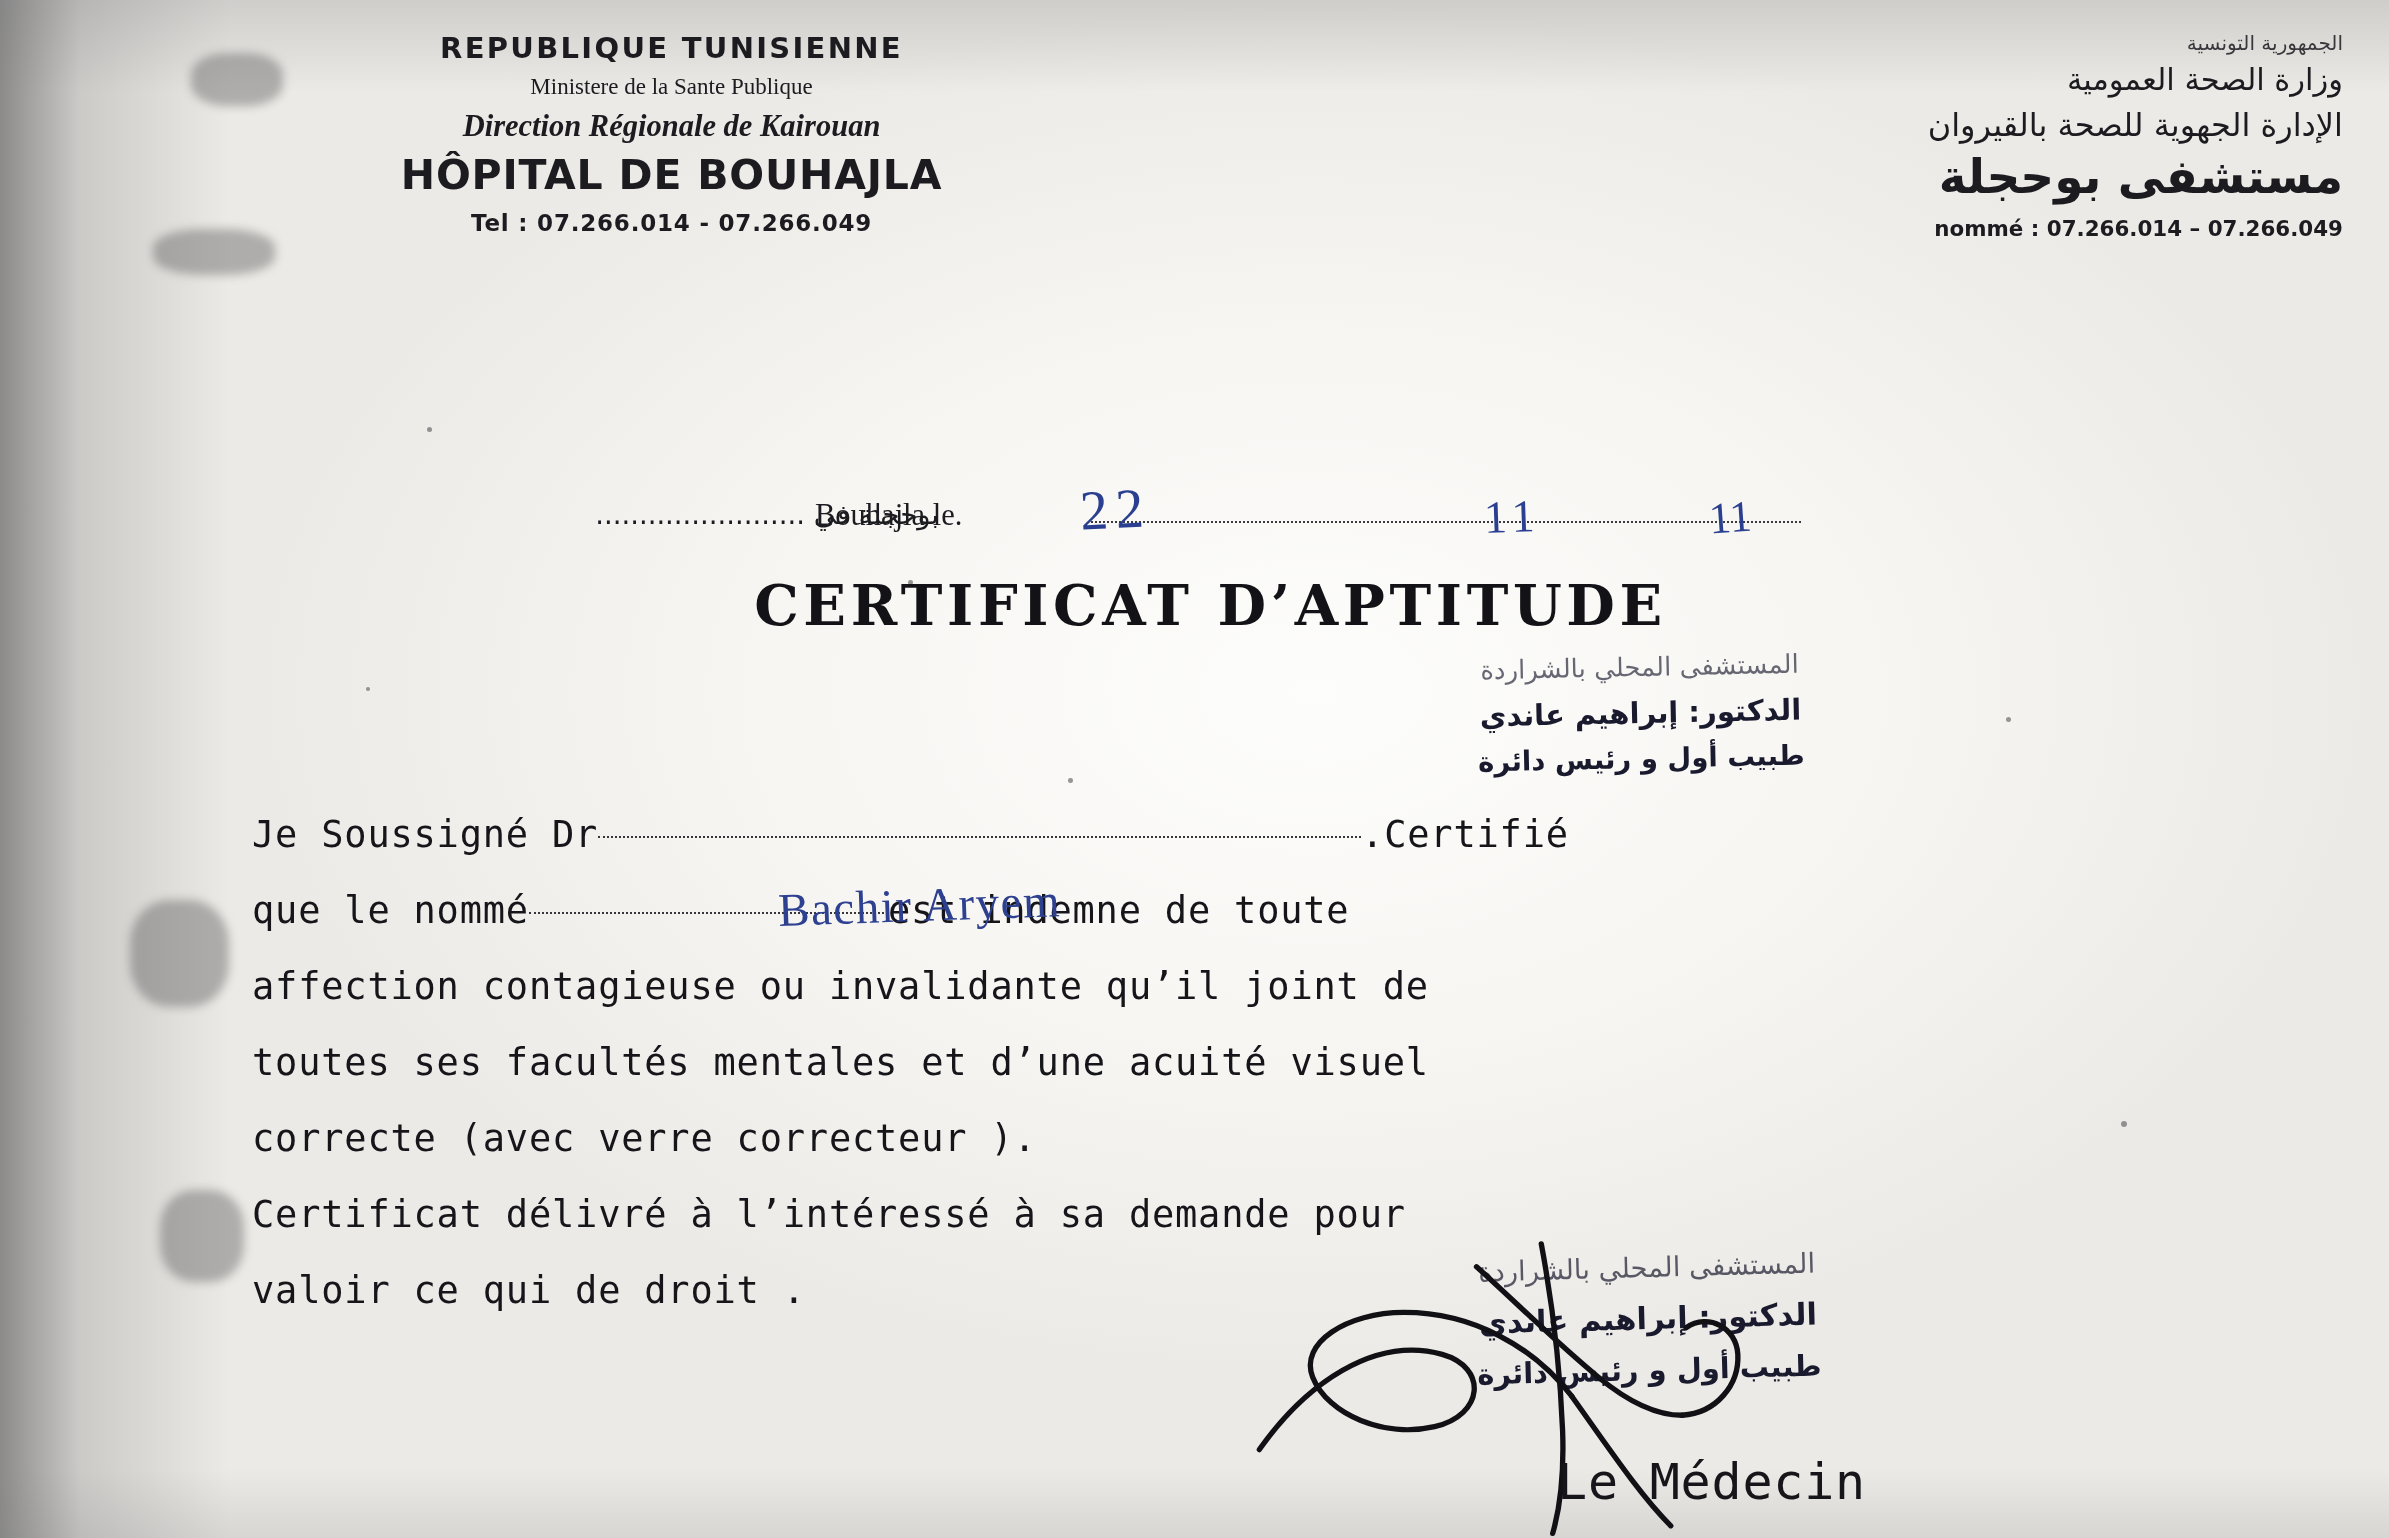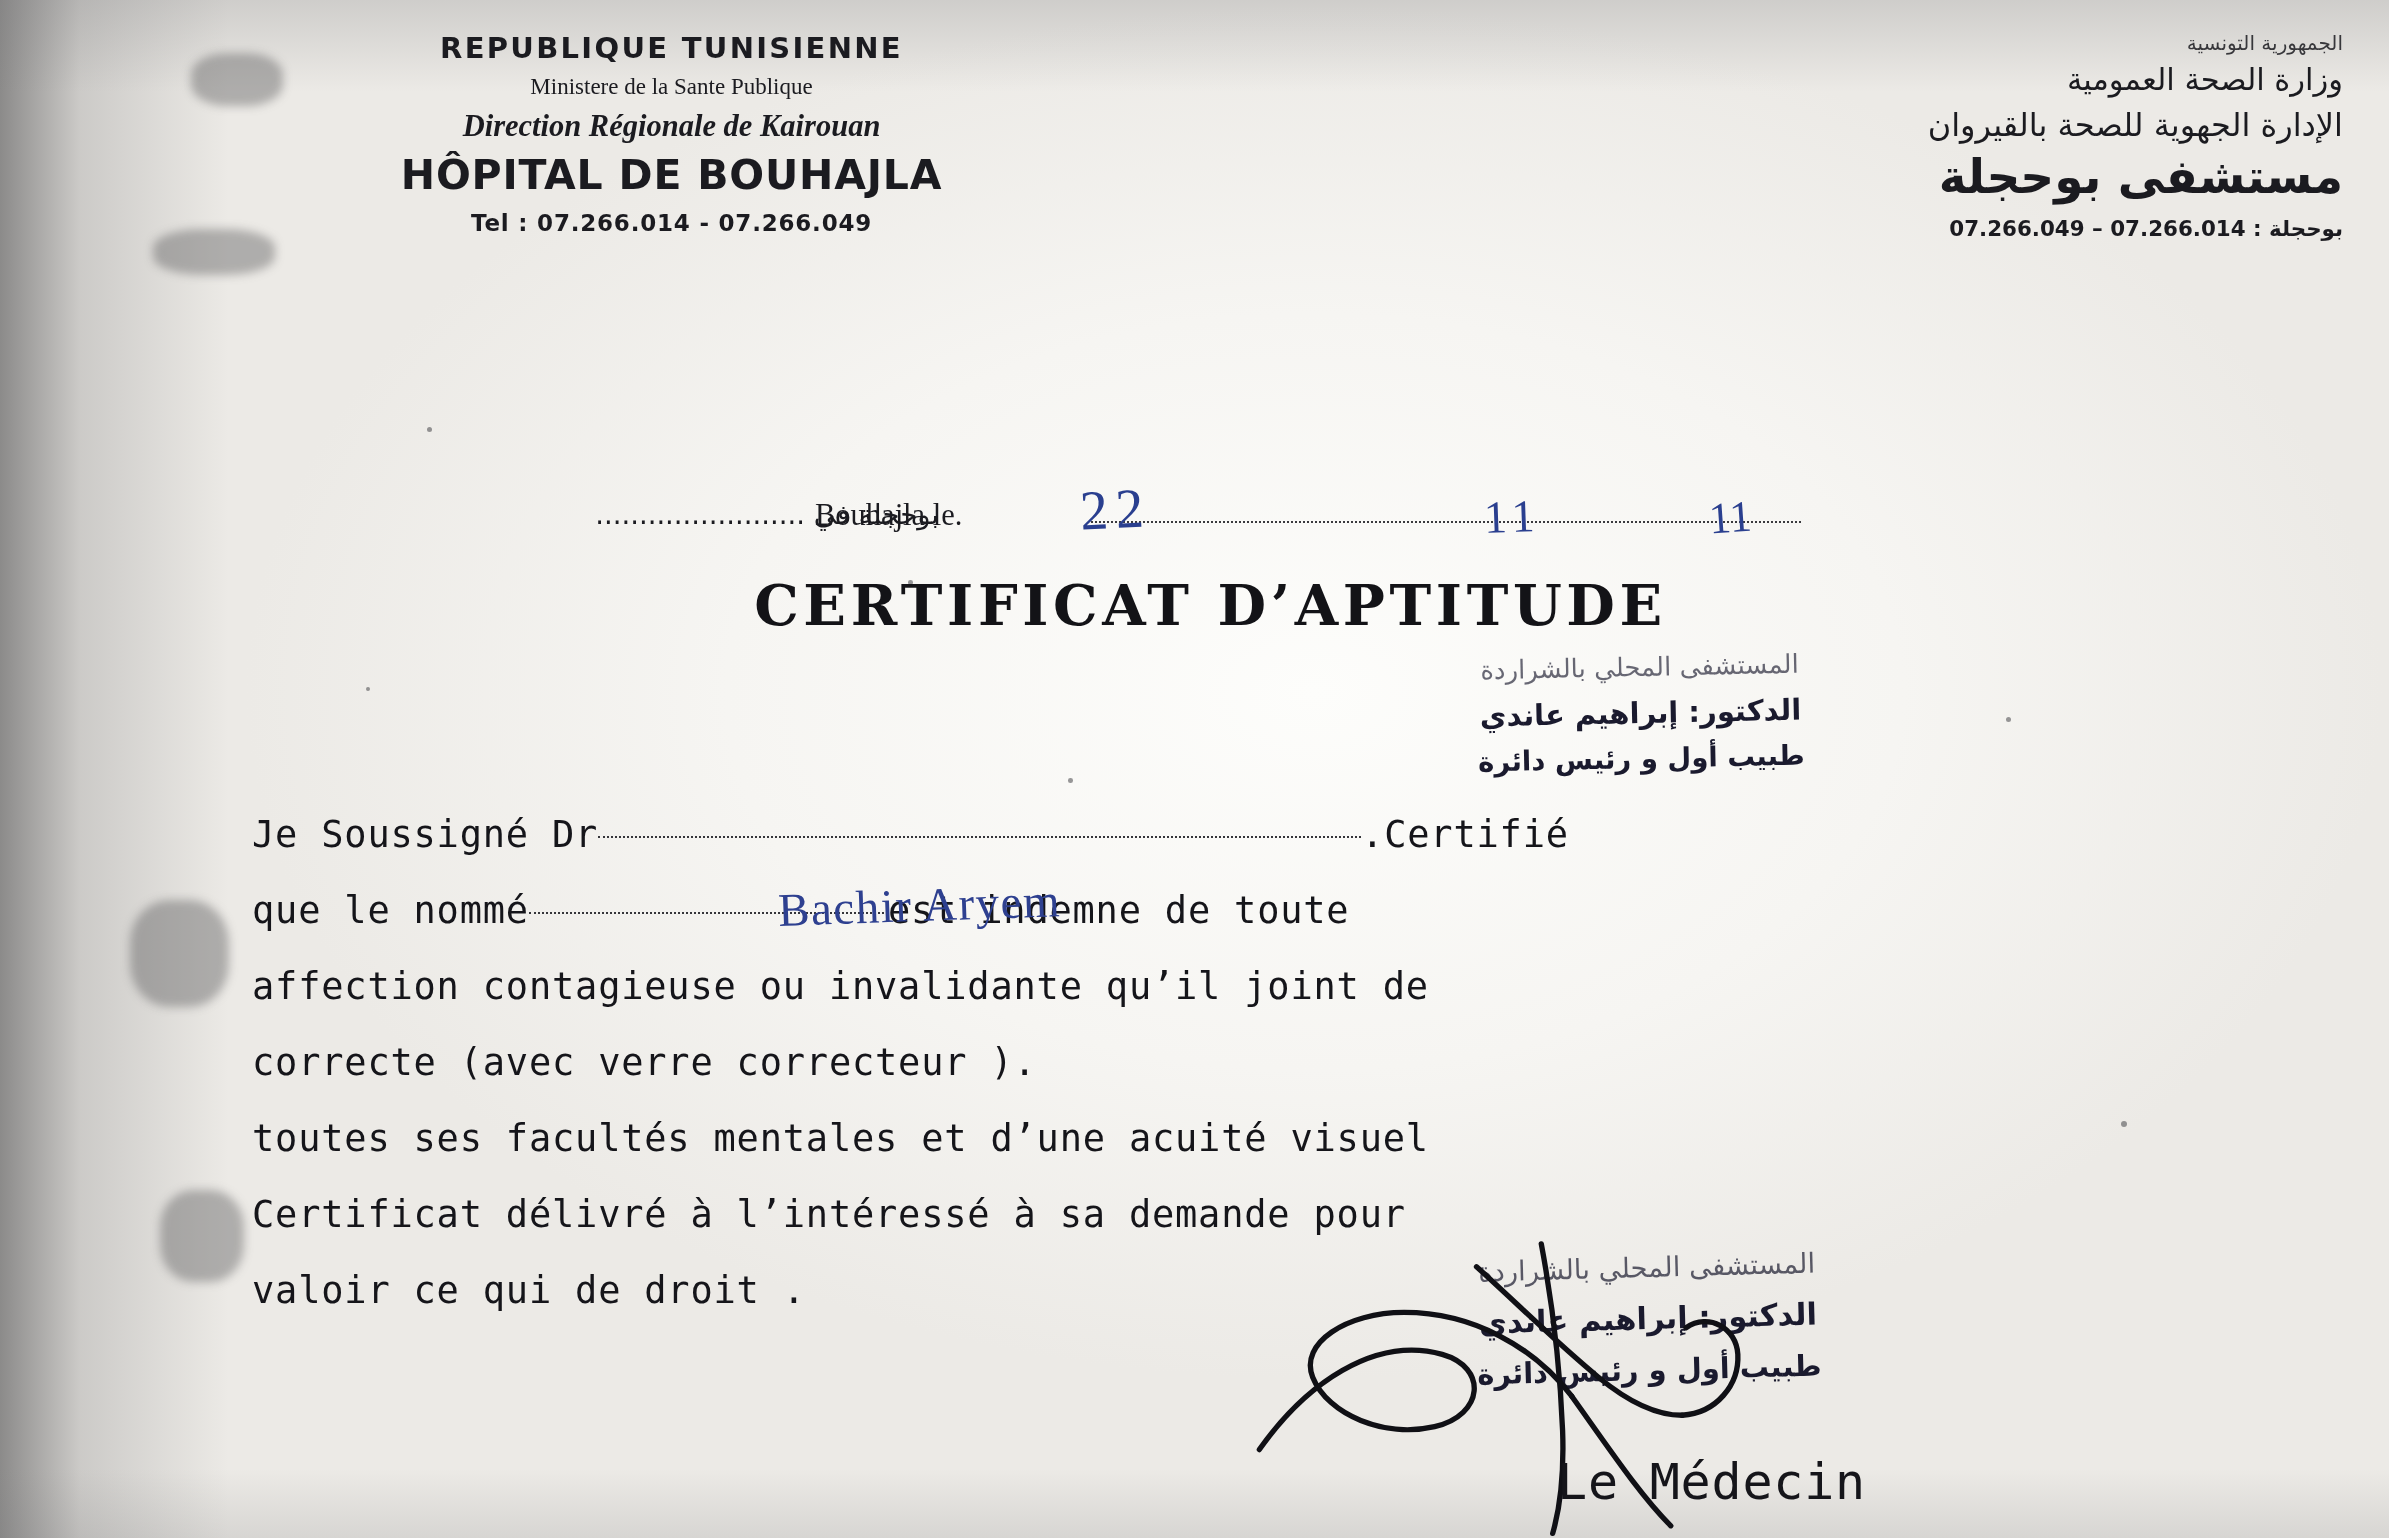--- a/index.html
+++ b/index.html
@@ -382,21 +382,21 @@
       <div class="hl-3">Direction Régionale de Kairouan</div>
       <div class="hl-4">HÔPITAL DE BOUHAJLA</div>
       <div class="hl-5">Tel : 07.266.014 - 07.266.049</div>
     </div>
 
     <div class="header-right">
       <div class="hr-1">الجمهورية التونسية</div>
       <div class="hr-2">وزارة الصحة العمومية</div>
       <div class="hr-3">الإدارة الجهوية للصحة بالقيروان</div>
       <div class="hr-4">مستشفى بوحجلة</div>
-      <div class="hr-5">بوحجلة : 07.266.014 – 07.266.049</div>
+      <div class="hr-5">nommé : 07.266.014 – 07.266.049</div>
     </div>
 
   </div>
 
   <div class="dateline">
     <div class="date-fr">Bouhajla le.</div>
     <div class="date-dots"></div>
     <div class="date-ar">بوحجلة في ........................</div>
     <div class="date-hand">22</div>
     <div class="date-hand-2">11</div>
@@ -416,22 +416,22 @@
     <div class="body-line">
       <span>Je Soussigné Dr</span><span class="dots-inline dots-a"></span><span>.Certifié</span>
     </div>
 
     <div class="body-line">
       <span>que le nommé</span><span class="dots-inline dots-b"></span><span>est indemne de toute</span>
       <span class="hand-name" style="top:-6.1px;left:526px;">Bachir Aryem</span>
     </div>
 
     <div class="body-line">affection contagieuse ou invalidante qu’il joint de</div>
+    <div class="body-line">toutes ses facultés mentales et d’une acuité visuel</div>
     <div class="body-line">correcte (avec verre correcteur ).</div>
-    <div class="body-line">toutes ses facultés mentales et d’une acuité visuel</div>
     <div class="body-line">Certificat délivré à l’intéressé à sa demande pour</div>
     <div class="body-line">valoir ce qui de droit .</div>
 
   </div>
 
   <div class="stamp-bottom">
     <div class="s1">المستشفى المحلي بالشراردة</div>
     <div class="s2">الدكتور: إبراهيم عاندي</div>
     <div class="s3">طبيب أول و رئيس دائرة</div>
   </div>

